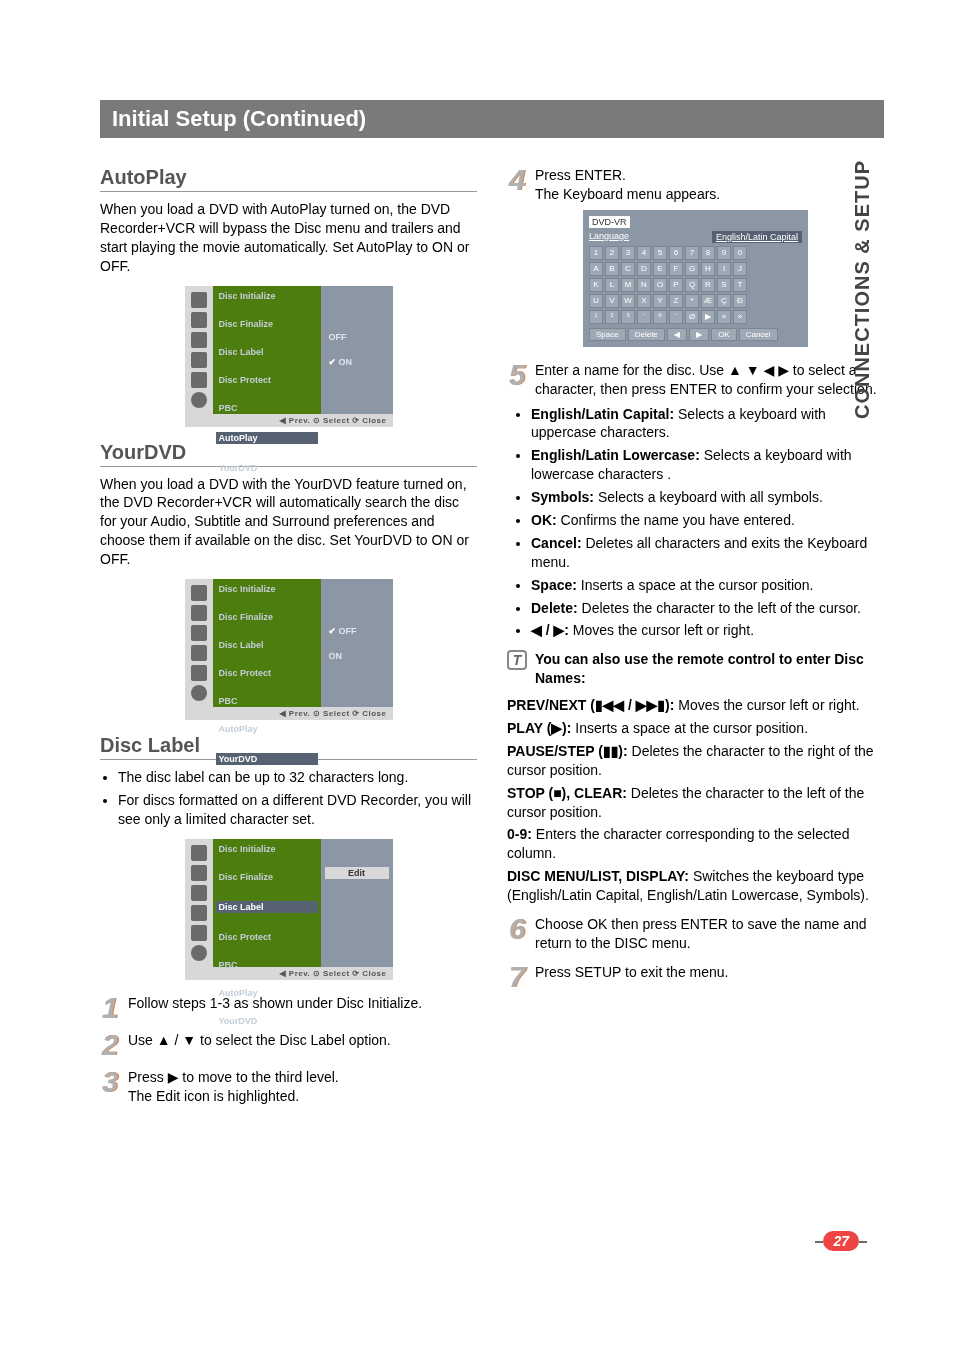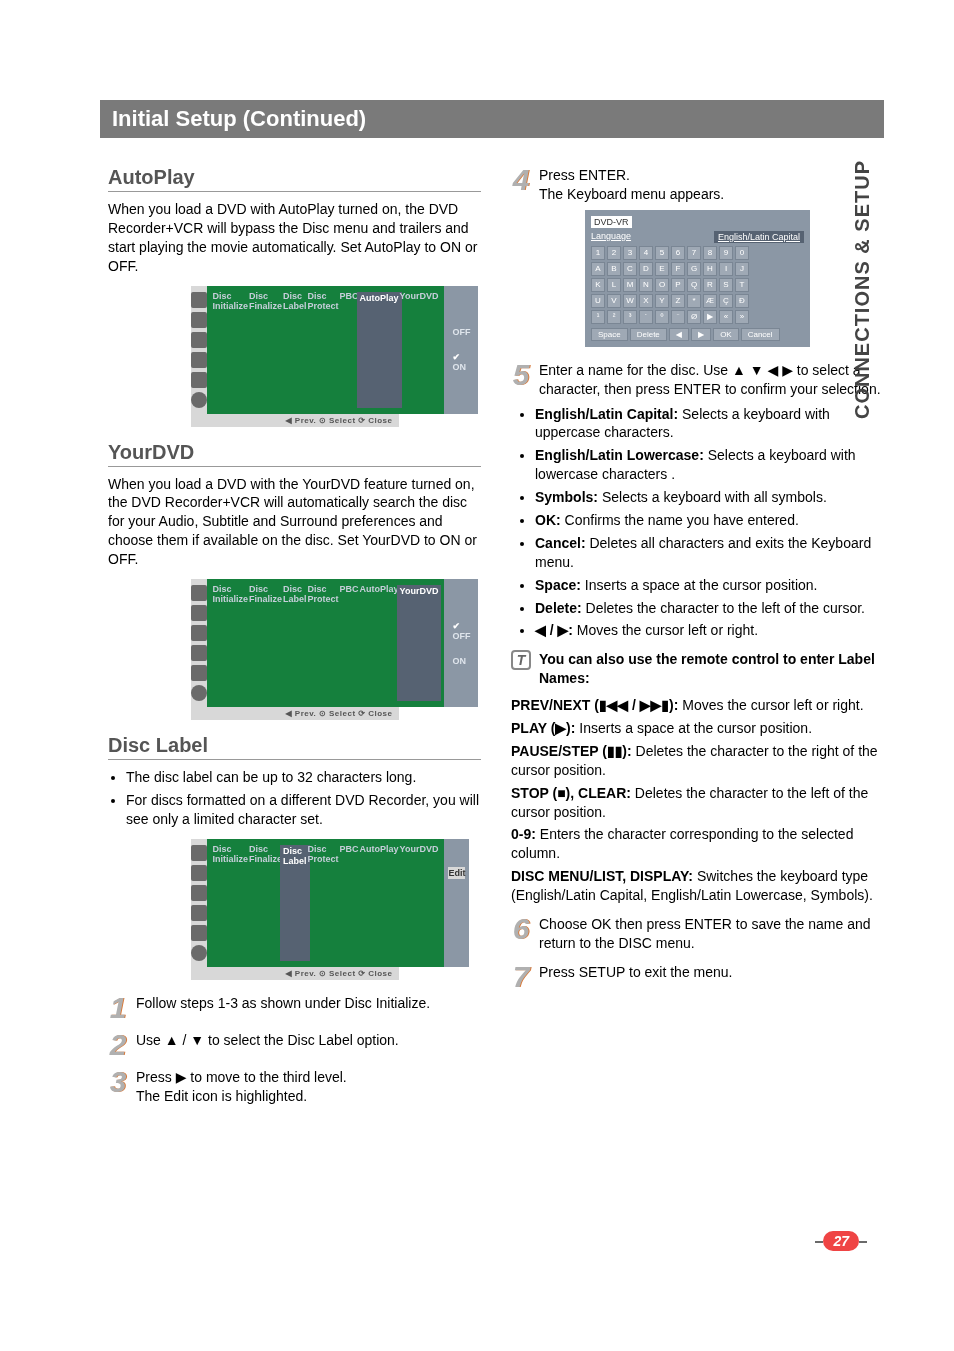--- a/index.html
+++ b/index.html
@@ -1,35 +1,35 @@
 <!DOCTYPE html>
 <html><head>
 <meta charset="utf-8">
 <style>
   * { box-sizing: border-box; margin: 0; padding: 0; }
   html, body { width: 954px; height: 1351px; background: #fff; font-family: Arial, Helvetica, sans-serif; color: #000; }
   .page { position: relative; width: 954px; height: 1351px; padding: 100px 70px 60px 100px; }
   .title-bar { background: #7a7a7a; color: #fff; font-size: 22px; font-weight: bold; padding: 6px 12px; margin-bottom: 18px; }
-  .columns { display: flex; gap: 30px; margin-left: 8px; }
+  .columns { display: flex; gap: 30px; }
   .col { flex: 1; }
   .section-head { color: #555; font-size: 20px; font-weight: bold; border-bottom: 1px solid #999; padding-bottom: 2px; margin: 10px 0 8px; }
   .para { font-size: 14px; line-height: 1.35; margin-bottom: 10px; }
   ul.para { padding-left: 18px; }
   ul.para li { margin-bottom: 4px; }
 
   
   .side-tab { position: absolute; right: 80px; top: 160px; writing-mode: vertical-rl; transform: rotate(180deg); font-weight: 800; font-size: 20px; letter-spacing: 1px; color: #444; }
 
   
   .osd { width: 208px; margin: 6px auto 14px; font-size: 9px; font-weight: bold; color: #fff; }
   .osd-body { display: flex; height: 128px; }
   .osd-icons { width: 28px; background: #d8d8d8; display: flex; flex-direction: column; align-items: center; justify-content: space-around; padding: 4px 0; }
   .osd-icons .ic { width: 16px; height: 16px; background: #6a6a6a; border-radius: 2px; }
   .osd-icons .disc { border-radius: 50%; }
-  .osd-mid { flex: 1; background: #15803d; display: flex; flex-direction: row; padding: 5px 6px; gap: 1px; }
+  .osd-mid { flex: 1; background: #4d7c0f; display: flex; flex-direction: column; padding: 5px 6px; gap: 18px; }
   .osd-mid span { color: #c5ced9; }
   .osd-mid span.sel { background: #566272; color: #fff; padding: 1px 3px; margin: 1px -3px; }
   .osd-right { width: 72px; background: #8b97a5; display: flex; flex-direction: column; justify-content: center; gap: 13px; padding: 4px; }
   .osd-right .opt { padding: 1px 4px; color: #dfe5ec; }
   .osd-right .opt.on::before { content: "✔ "; color: #fff; }
   .osd-right .btn { background: #d8d8d8; color: #333; text-align: center; padding: 1px 0; }
   .osd-foot { background: #d8d8d8; color: #555; text-align: right; padding: 2px 6px; font-size: 8px; letter-spacing: .5px; }
 
   
   .kb { width: 225px; margin: 6px auto 14px; background: #8b97a5; padding: 6px; font-size: 9px; color:#fff; }
@@ -274,21 +274,21 @@
         <li><b>Symbols:</b><span> Selects a keyboard with all symbols.</span></li>
         <li><b>OK:</b><span> Confirms the name you have entered.</span></li>
         <li><b>Cancel:</b><span> Deletes all characters and exits the Keyboard menu.</span></li>
         <li><b>Space:</b><span> Inserts a space at the cursor position.</span></li>
         <li><b>Delete:</b><span> Deletes the character to the left of the cursor.</span></li>
         <li><b>◀ / ▶:</b><span> Moves the cursor left or right.</span></li>
       </ul>
 
       <div class="tip">
         <div class="tip-ic">T</div>
-        <div class="step-body">You can also use the remote control to enter Label Names:</div>
+        <div class="step-body">You can also use the remote control to enter Disc Names:</div>
       </div>
 
       <div class="remote-list">
         <p><b>PREV/NEXT (▮◀◀ / ▶▶▮):</b><span> Moves the cursor left or right.</span></p>
         <p><b>PLAY (▶):</b><span> Inserts a space at the cursor position.</span></p>
         <p><b>PAUSE/STEP (▮▮):</b><span> Deletes the character to the right of the cursor position.</span></p>
         <p><b>STOP (■), CLEAR:</b><span> Deletes the character to the left of the cursor position.</span></p>
         <p><b>0-9:</b><span> Enters the character corresponding to the selected column.</span></p>
         <p><b>DISC MENU/LIST, DISPLAY:</b><span> Switches the keyboard type (English/Latin Capital, English/Latin Lowercase, Symbols).</span></p>
       </div>

